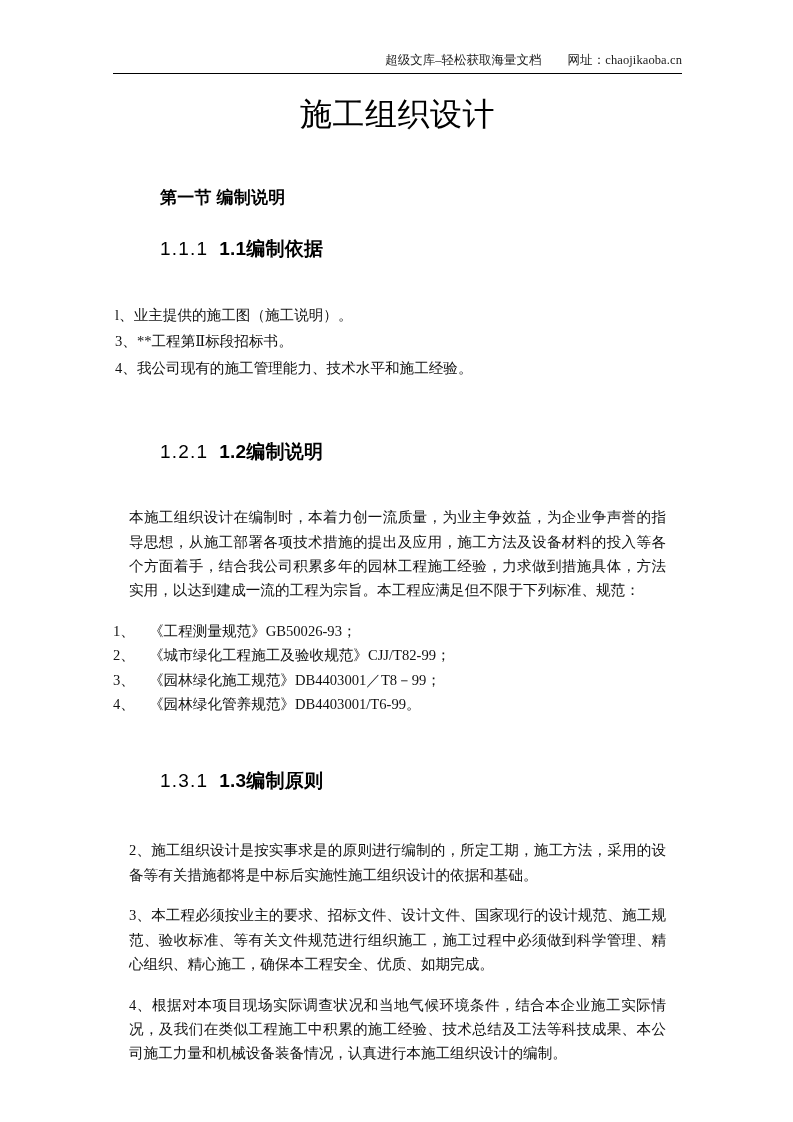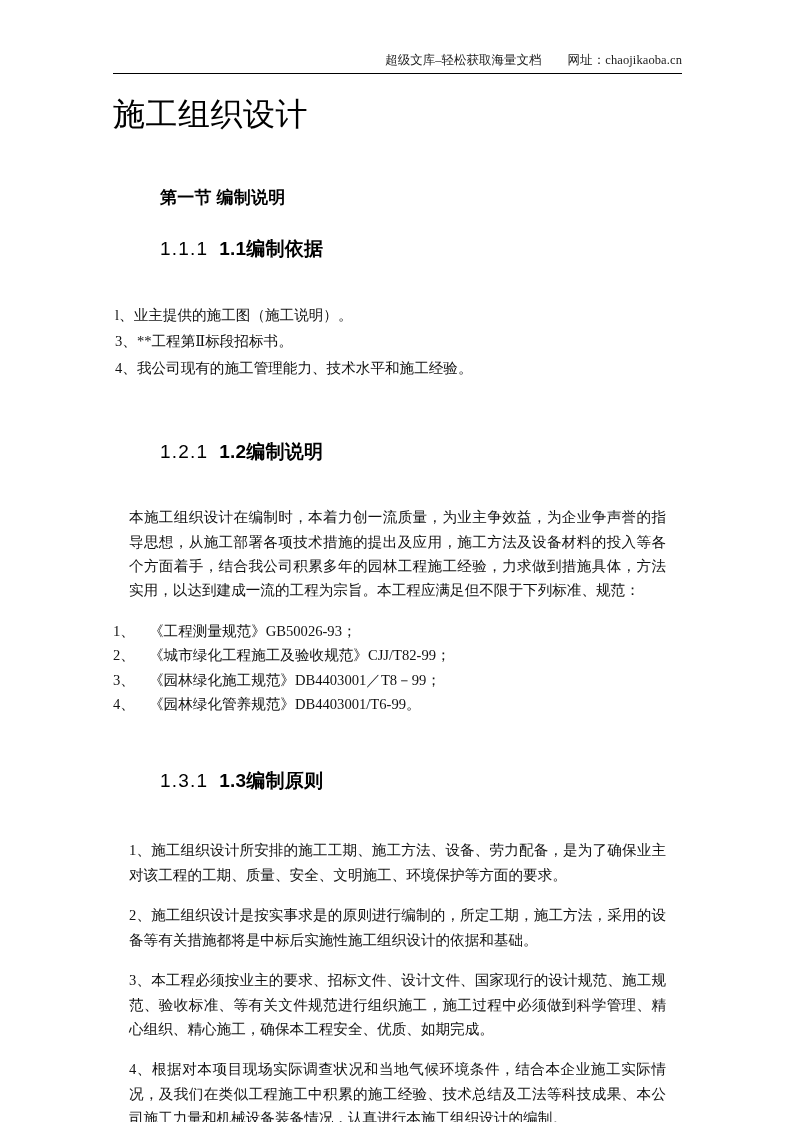--- a/index.html
+++ b/index.html
@@ -62,20 +62,21 @@
   }
 
   
   .doc-title {
     font-family: "Liberation Sans", "DejaVu Sans", sans-serif;
     font-size: 32px;
     line-height: 44px;
     font-weight: 400;
     margin: 0 0 22px 0;
     letter-spacing: 0.5px;
+    text-align: center;
   }
 
   
   .h-section {
     font-family: "Liberation Serif", "DejaVu Serif", serif;
     font-size: 17px;
     line-height: 26px;
     font-weight: 700;
     margin: 0 0 0 47px;
     letter-spacing: 0.3px;
@@ -187,21 +188,20 @@
     <p class="std-item"><span class="std-num">4、</span><span>《园林绿化管养规范》</span><span class="std-code">DB4403001/T6-99。</span></p>
 
     <div class="sp-f"></div>
 
     <div class="h-sub">
       <span class="num">1.3.1</span><span class="numgap"></span><span>1.3编制原则</span>
     </div>
 
     <div class="sp-g"></div>
 
-    <p class="para">1、施工组织设计所安排的施工工期、施工方法、设备、劳力配备，是为了确保业主对该工程的工期、质量、安全、文明施工、环境保护等方面的要求。</p>
     <p class="para">2、施工组织设计是按实事求是的原则进行编制的，所定工期，施工方法，采用的设备等有关措施都将是中标后实施性施工组织设计的依据和基础。</p>
     <p class="para">3、本工程必须按业主的要求、招标文件、设计文件、国家现行的设计规范、施工规范、验收标准、等有关文件规范进行组织施工，施工过程中必须做到科学管理、精心组织、精心施工，确保本工程安全、优质、如期完成。</p>
     <p class="para">4、根据对本项目现场实际调查状况和当地气候环境条件，结合本企业施工实际情况，及我们在类似工程施工中积累的施工经验、技术总结及工法等科技成果、本公司施工力量和机械设备装备情况，认真进行本施工组织设计的编制。</p>
 
     <div class="sp-j"></div>
 
   </div>
 
 </div>
 

